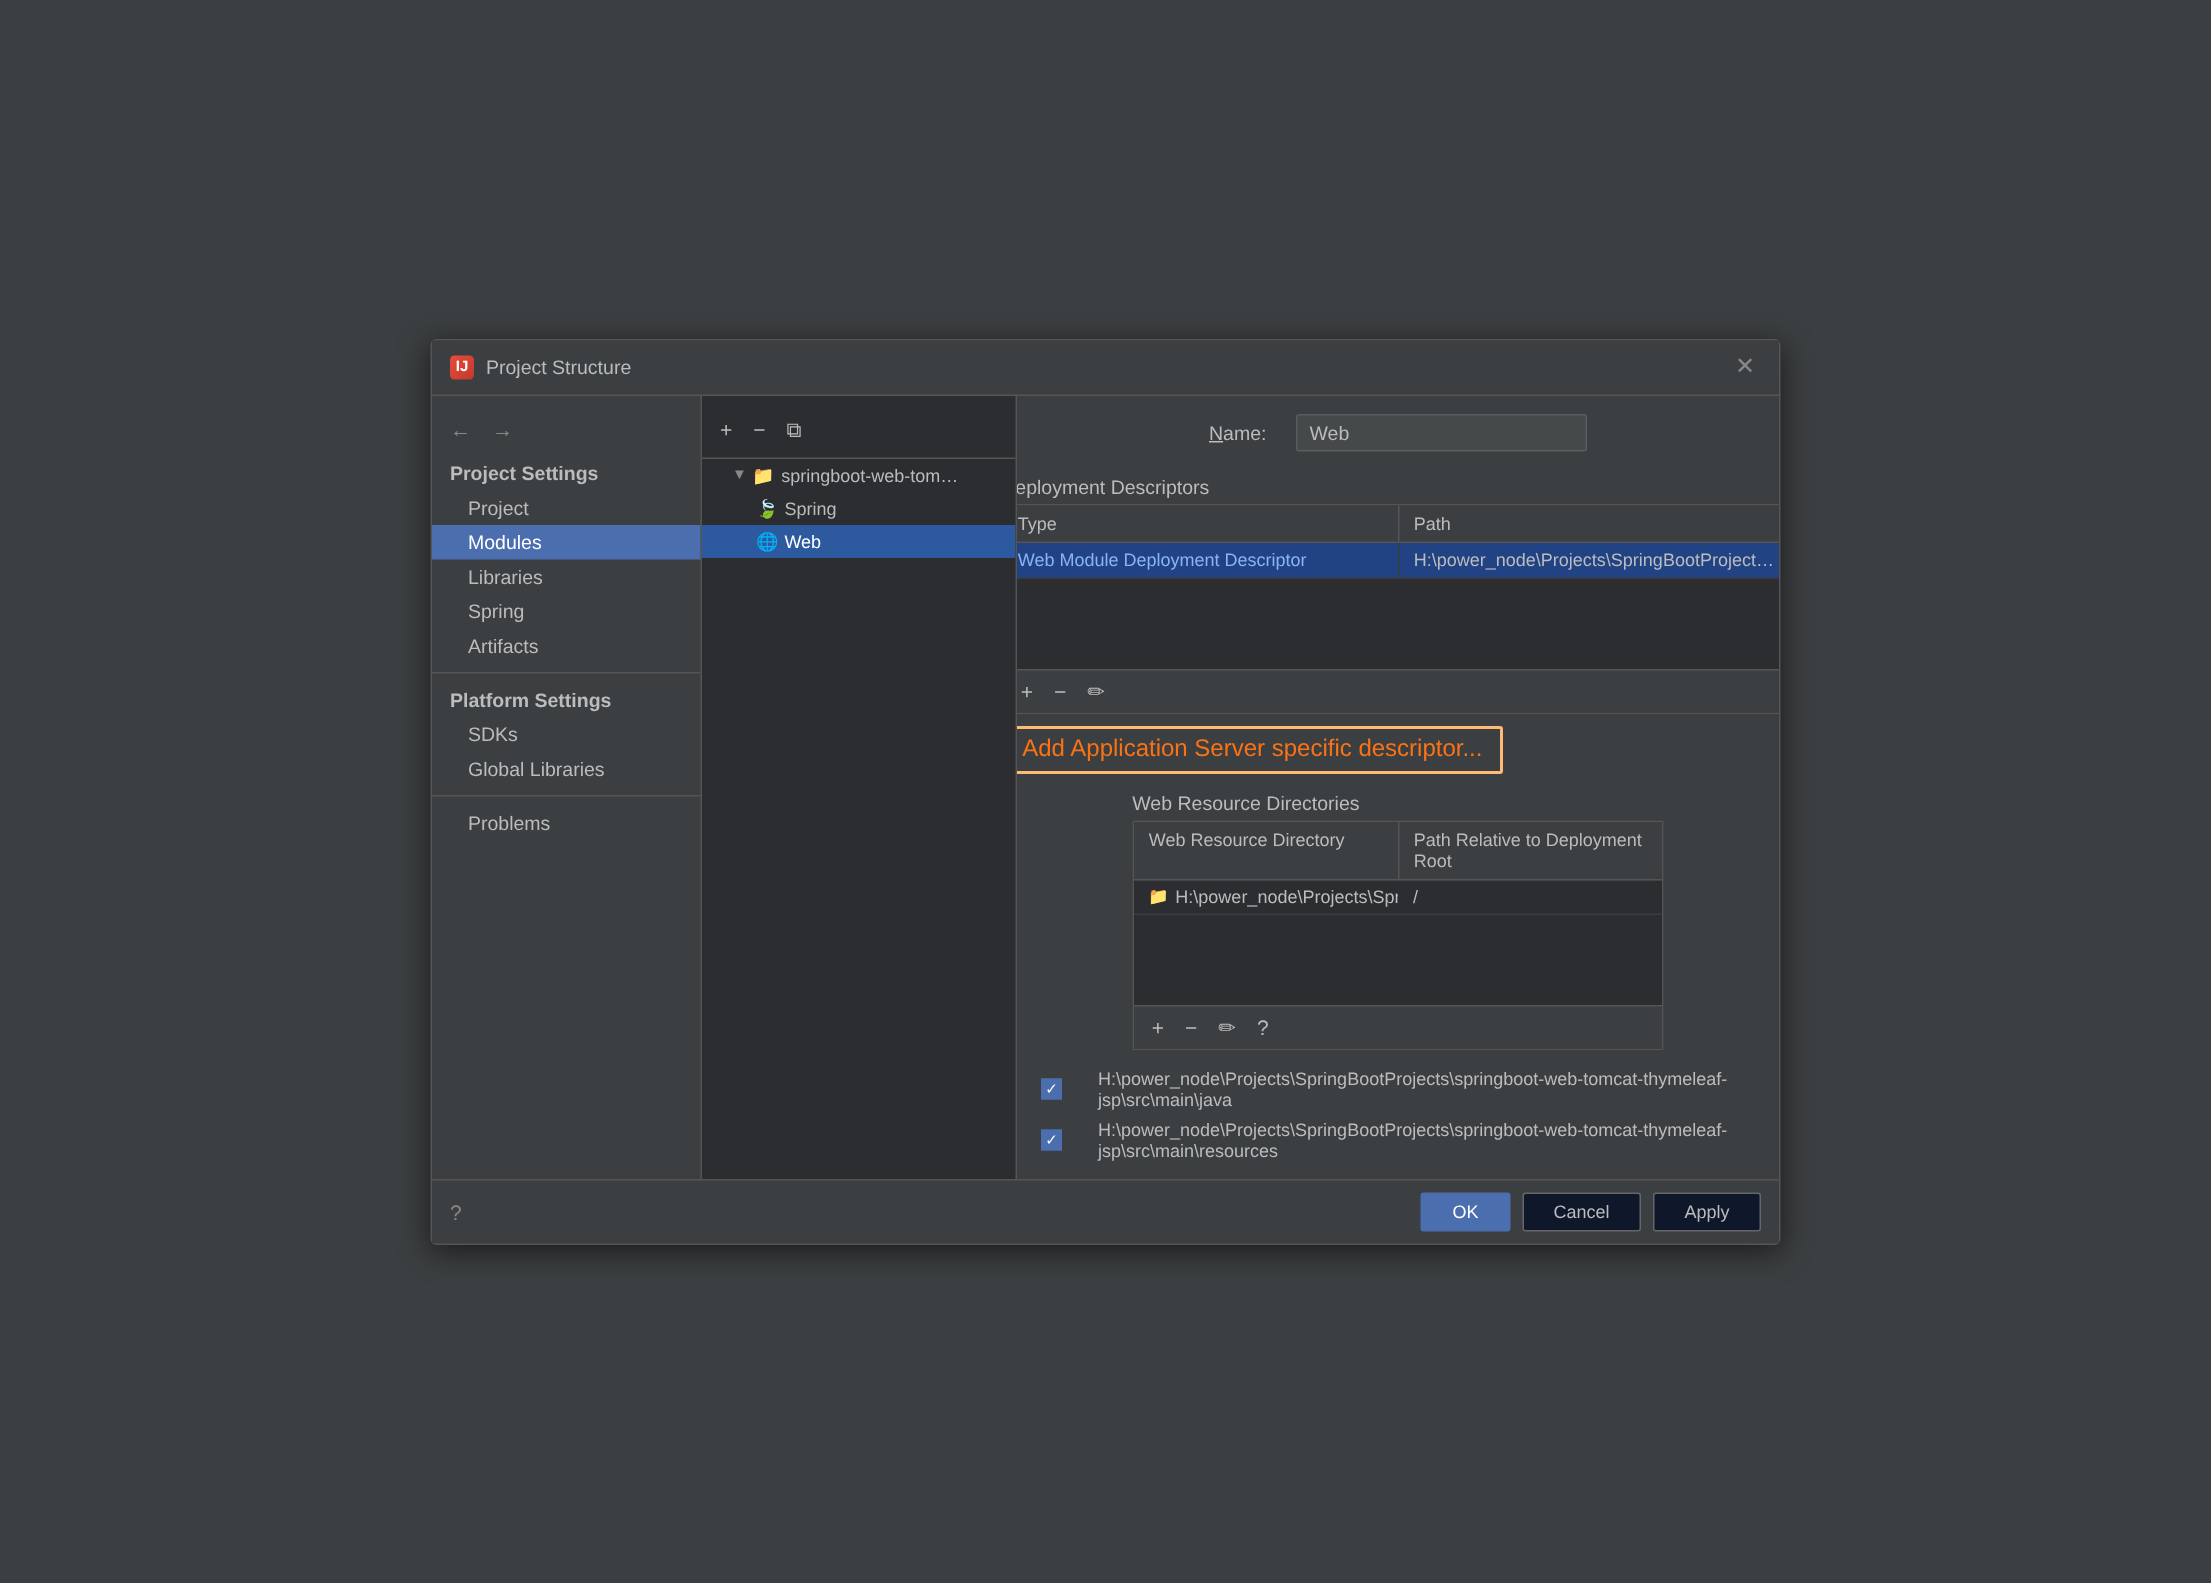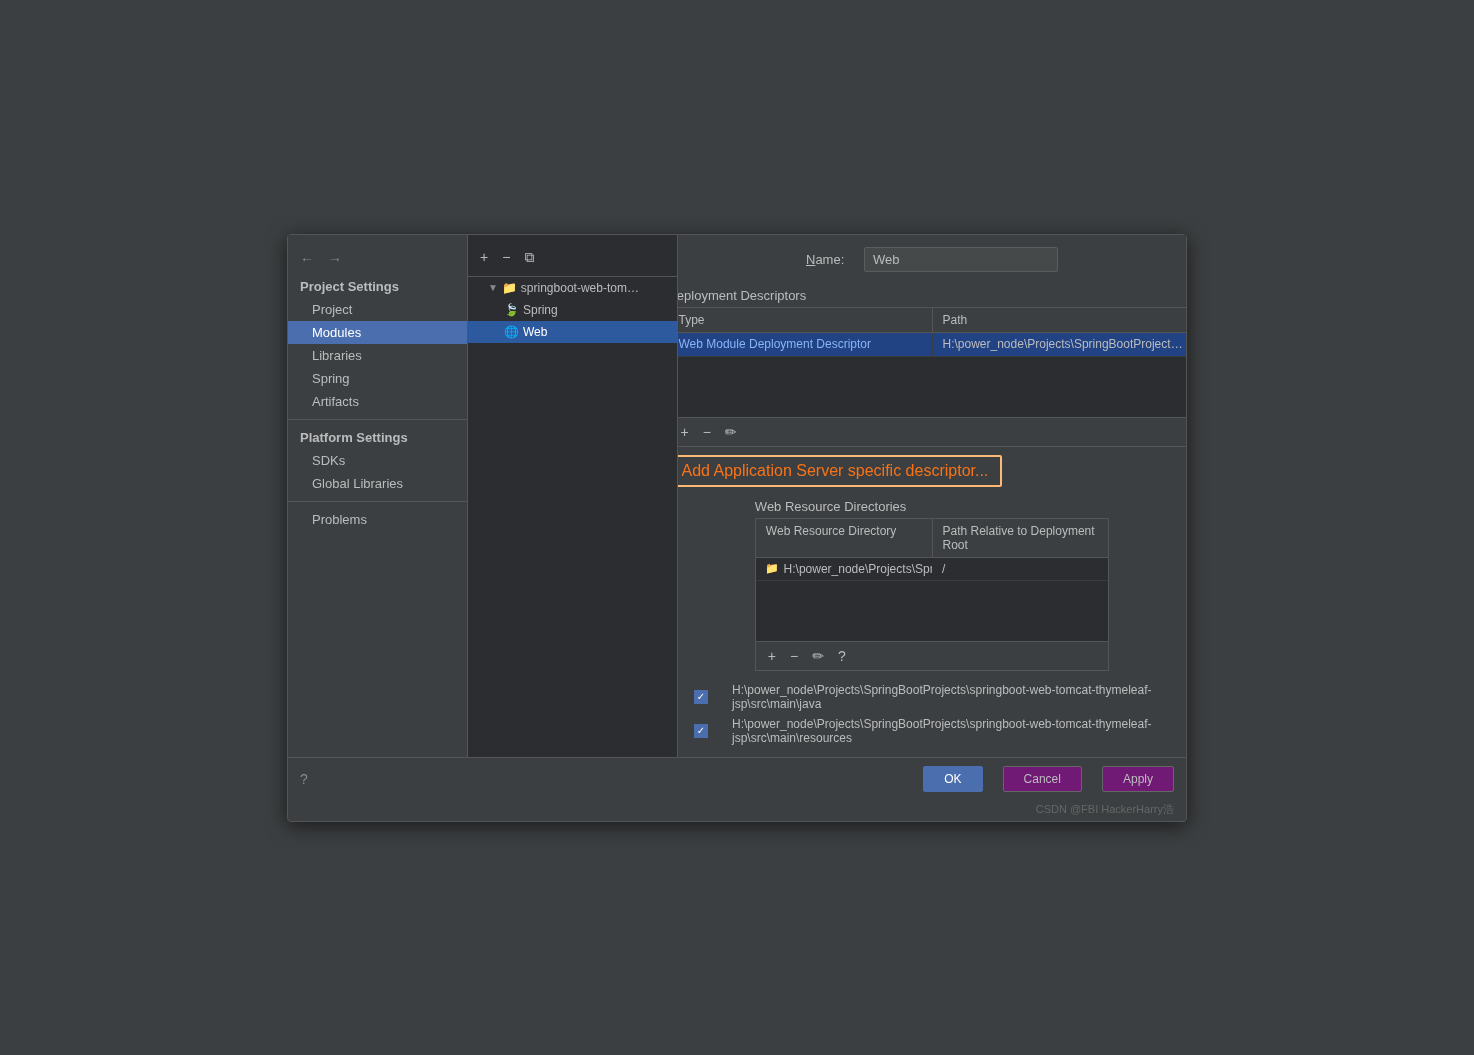--- a/index.html
+++ b/index.html
@@ -295,25 +295,25 @@
     
     .dialog-footer {
       display: flex;
       justify-content: space-between;
       align-items: center;
       padding: 8px 12px;
       background: #3c3f41;
       border-top: 1px solid #555;
     }
     .footer-left { color: #888; cursor: pointer; font-size: 14px; }
-    .footer-right { display: flex; gap: 20px; }
+    .footer-right { display: flex; gap: 8px; }
     .footer-btn {
       padding: 5px 20px;
       border: 1px solid #666;
-      background: #701a75;
+      background: #0f172a;
       color: #bbbcbd;
       cursor: pointer;
       font-size: 12px;
       border-radius: 2px;
     }
     .footer-btn.primary {
       background: #4b6eaf;
       border-color: #4b6eaf;
       color: #fff;
     }
@@ -322,20 +322,27 @@
       color: #666;
       text-align: right;
       padding: 2px 12px 4px;
     }
   </style>
 </head>
 <body>
 
 <div class="dialog">
 
+  <div class="title-bar">
+    <div class="title-bar-left">
+      <div class="app-icon">IJ</div>
+      <span class="title-text">Project Structure</span>
+    </div>
+    <div class="close-btn">✕</div>
+  </div>
 
   <div class="dialog-body">
 
     <div class="sidebar">
       <div class="sidebar-nav-bar">
         <button class="nav-btn">←</button>
         <button class="nav-btn">→</button>
       </div>
 
       <div class="sidebar-section-header">Project Settings</div>
@@ -467,14 +474,13 @@
   </div>
 
   <div class="dialog-footer">
     <div class="footer-left">?</div>
     <div class="footer-right">
       <button class="footer-btn primary">OK</button>
       <button class="footer-btn">Cancel</button>
       <button class="footer-btn">Apply</button>
     </div>
   </div>
-  <div class="watermark">CSDN @FBI HackerHarry浩</div>
 </div>
 
 </body></html>

